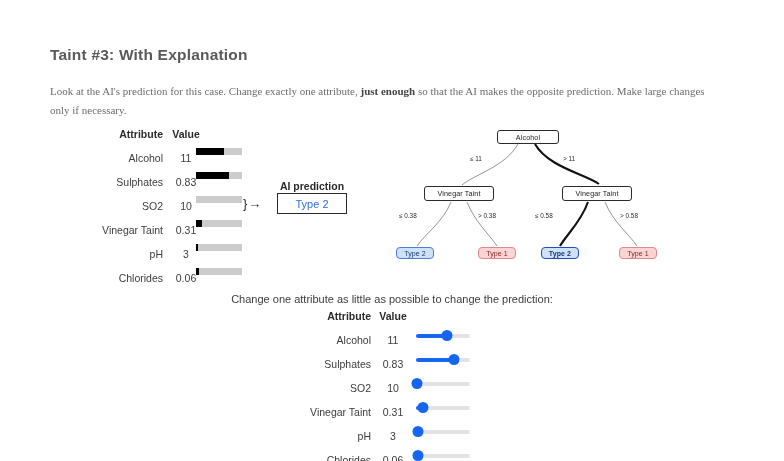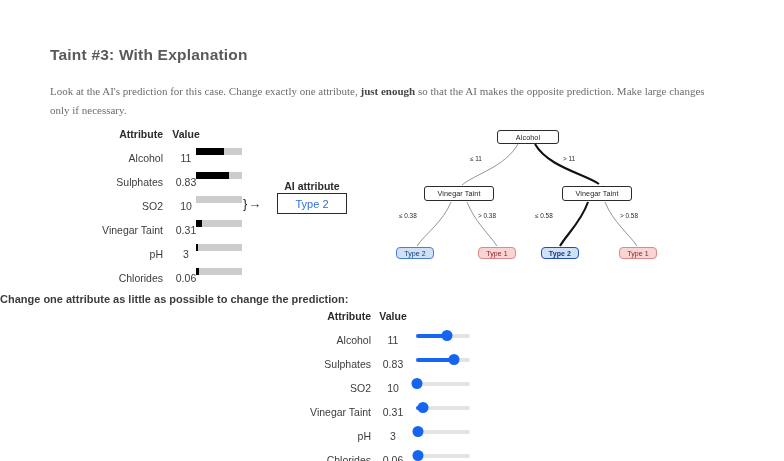--- a/index.html
+++ b/index.html
@@ -161,23 +161,23 @@
     color: #2b2b2b;
     white-space: nowrap;
   }
 
   
   #change-prompt {
     position: absolute;
     left: 0;
     top: 293px;
     width: 784px;
+    text-align: center;
     font-size: 11px;
     color: #3c3c3c;
-    font-weight: bold;
   }
   #slider-panel {
     position: absolute;
     left: 295px;
     top: 310px;
   }
   .sl-grid {
     display: grid;
     grid-template-columns: 78px 40px;
     row-gap: 12px;
@@ -275,21 +275,21 @@
       <div class="bar-track"></div>
       <div class="bar-fill" style="width:1.8px"></div>
     </div>
     <div class="bar-row">
       <div class="bar-track"></div>
       <div class="bar-fill" style="width:3.2px"></div>
     </div>
   </div>
 
 <div id="brace">}→</div>
-<div id="pred-title">AI attribute</div>
+<div id="pred-title">AI prediction</div>
 <div id="pred-box">
   <span id="pred-value">Type 2</span>
 </div>
 
 <div id="tree">
   <svg width="300" height="150">
 
     <path d="M133,22 C120,45 90,52 77,63" stroke="#888" stroke-width="0.9" fill="none"></path>
 
     <path d="M150,22 C163,45 200,52 214,62" stroke="#111" stroke-width="2.1" fill="none"></path>

